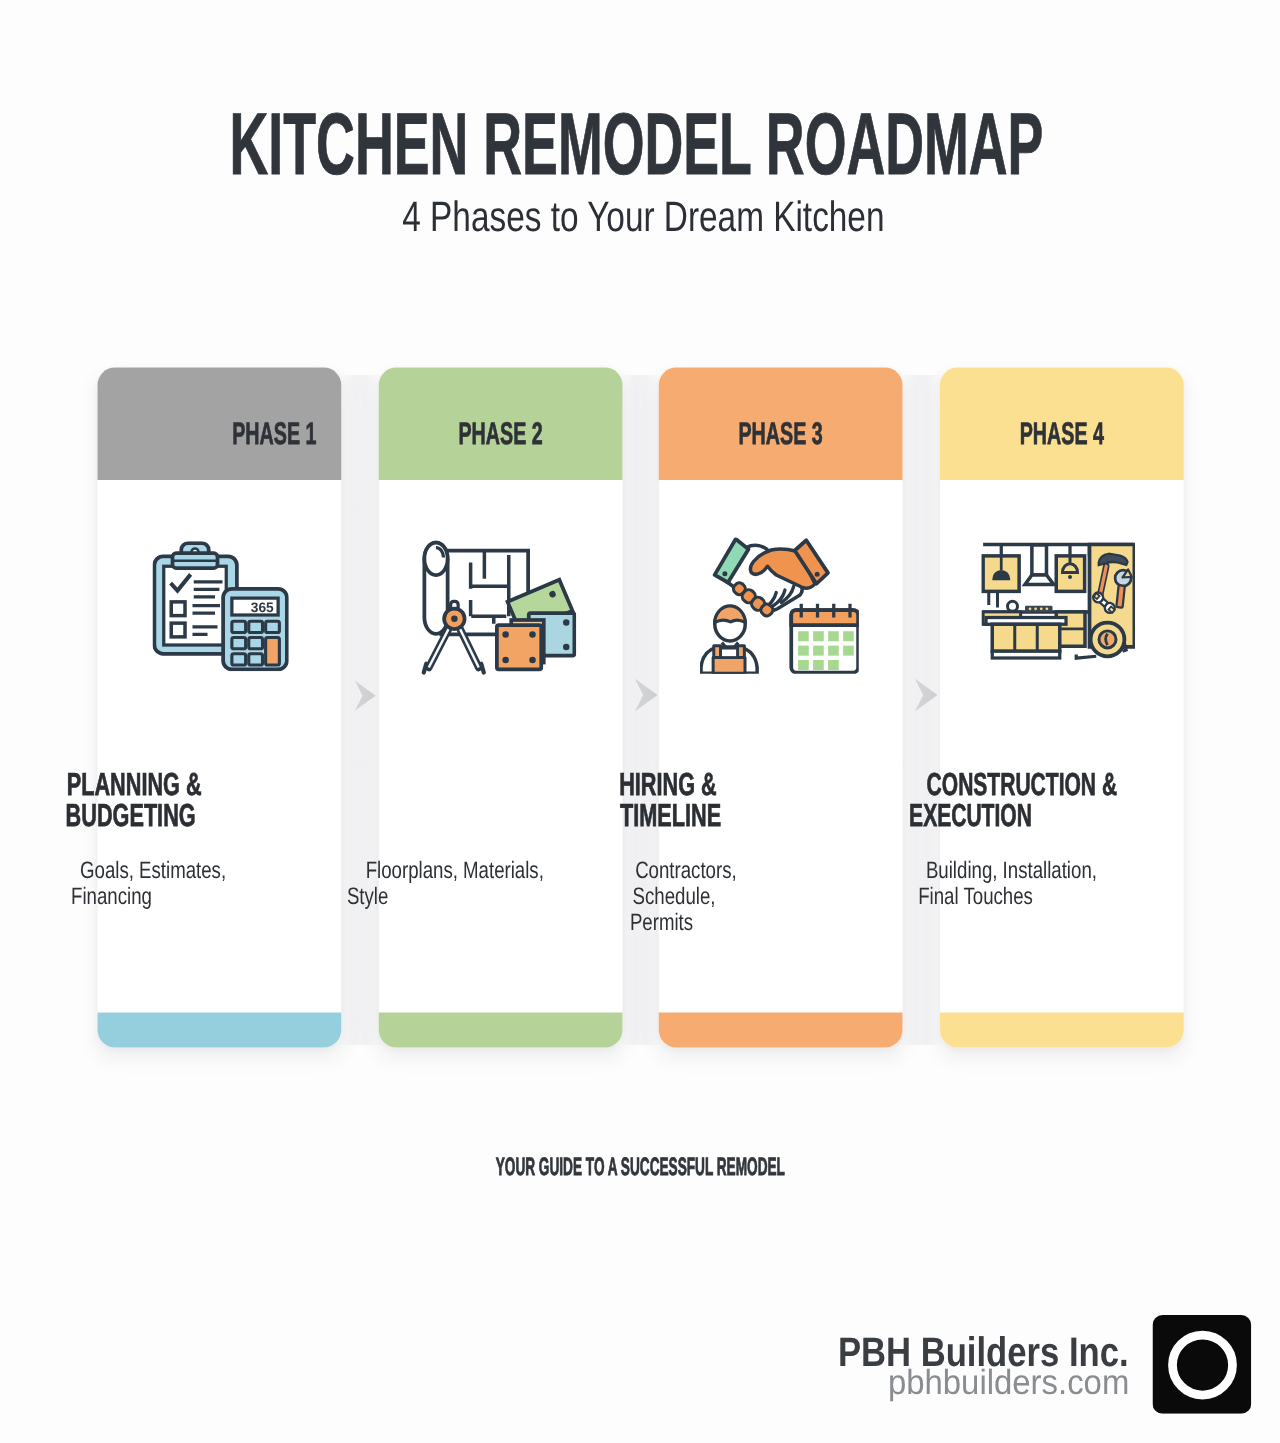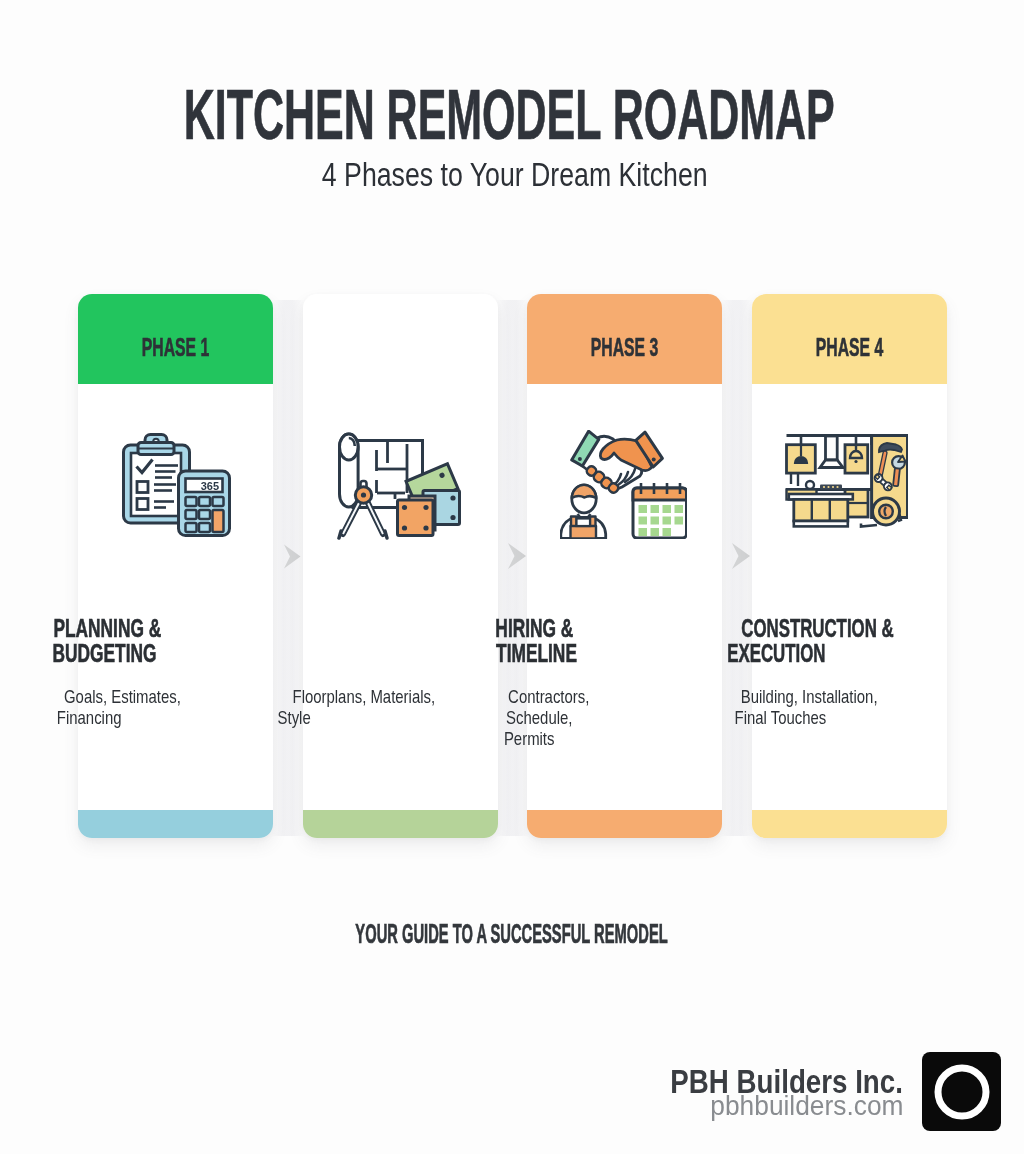--- a/index.html
+++ b/index.html
@@ -26,21 +26,21 @@
 <div class="abs" style="left:494px;top:300px;width:36px;height:536px;background:linear-gradient(90deg,rgba(238,238,240,0) 0%,rgba(237,237,240,0.72) 38%,rgba(237,237,240,0.72) 62%,rgba(238,238,240,0) 100%);"></div>
 
 <div class="abs" style="left:719px;top:300px;width:36px;height:536px;background:linear-gradient(90deg,rgba(238,238,240,0) 0%,rgba(237,237,240,0.72) 38%,rgba(237,237,240,0.72) 62%,rgba(238,238,240,0) 100%);"></div>
 
 <div class="abs" style="left:-21px;top:80px;width:1024px;text-align:center;font-weight:bold;font-size:70px;line-height:70px;color:#30343b;"><span class="cond thk" id="t1" style="transform:scaleX(0.614);">KITCHEN REMODEL ROADMAP</span></div>
 
 <div class="abs" style="left:3px;top:157px;width:1024px;text-align:center;font-size:34px;line-height:34px;color:#2c3036;"><span class="cond" style="transform:scaleX(0.785);">4 Phases to Your Dream Kitchen</span></div>
 
 <div class="card" style="left:78px;">
 
-  <div class="chead" style="background:#22c55e;">
+  <div class="chead" style="background:#a3a3a3;justify-content:flex-end;">
       <span class="cond phz">PHASE 1</span>
     </div>
 
   <svg class="cicon" style="left:44px;top:139px;" width="109" height="104" viewBox="0 0 109 104">
 
   <g>
         <rect x="23" y="1.5" width="22" height="15" rx="5.5" fill="#a9d7e8" stroke="#2c3947" stroke-width="3"></rect>
   <circle cx="34" cy="8.5" r="2.8" fill="#eef7fb" stroke="#2c3947" stroke-width="2"></circle>
       </g>
 
@@ -97,20 +97,23 @@
 
   <div class="cfoot" style="background:#95cfdd;"></div>
 </div>
 
 <svg class="arrow" style="left:284px;top:543.5px;width:16.5px;height:25px;" viewBox="0 0 18 26">
     <polygon points="0,0 18,13 0,26 6.5,13" fill="#d2d3d4"></polygon>
   </svg>
 
 <div class="card" style="left:302.5px;">
 
+  <div class="chead" style="background:#b5d399;">
+      <span class="cond phz">PHASE 2</span>
+    </div>
 
   <svg class="cicon" style="left:34px;top:134px;" width="124" height="112" viewBox="0 0 124 112">
 
   <rect x="16" y="12.5" width="69.5" height="67" fill="#ffffff" stroke="#2c3947" stroke-width="3"></rect>
 
   <g>
         <path d="M2.5 19 a9.3 13 0 0 1 18.6 0 L21.1 66 a9.3 13 0 0 1 -18.6 0 Z" fill="#ffffff" stroke="#2c3947" stroke-width="3"></path>
   <ellipse cx="11.8" cy="19" rx="9.3" ry="13" fill="#ffffff" stroke="#2c3947" stroke-width="3"></ellipse>
   <path d="M11.8 10 a6 8 0 0 1 6 8" fill="none" stroke="#2c3947" stroke-width="2.6"></path>
       </g>
@@ -366,21 +369,21 @@
       </g>
 </svg>
 
   <div class="ctitle"><span class="cond" style="transform:scaleX(0.66);">CONSTRUCTION &amp;</span><br><span class="cond" style="transform:scaleX(0.66);">EXECUTION</span></div>
 
   <div class="csub"><span class="cond">Building, Installation,</span><br><span class="cond">Final Touches</span></div>
 
   <div class="cfoot" style="background:#fbe092;"></div>
 </div>
 
-<div class="abs" style="left:0;top:922px;width:1024px;text-align:center;font-weight:bold;font-size:27px;line-height:25px;color:#33373c;"><span class="cond thk" style="transform:scaleX(0.545);">YOUR GUIDE TO A SUCCESSFUL REMODEL</span></div>
+<div class="abs" style="left:0;top:922px;width:1024px;text-align:center;font-weight:bold;font-size:20px;line-height:25px;color:#33373c;"><span class="cond thk" style="transform:scaleX(0.545);">YOUR GUIDE TO A SUCCESSFUL REMODEL</span></div>
 
 <div class="abs" style="left:603px;top:1063px;width:300px;text-align:right;font-weight:bold;font-size:33px;color:#3a3d42;"><span style="display:inline-block;transform:scaleX(0.84);transform-origin:right center;white-space:nowrap;">PBH Builders Inc.</span></div>
 
 <div class="abs" style="left:602px;top:1090px;width:301px;text-align:right;font-size:28px;color:#898c90;"><span style="display:inline-block;transform:scaleX(0.94);transform-origin:right center;white-space:nowrap;">pbhbuilders.com</span></div>
 
 <svg class="abs" style="left:922px;top:1052px;" width="79" height="79" viewBox="0 0 79 79">
   <rect x="0" y="0" width="79" height="79" rx="8" fill="#0a0a0a"></rect>
   <circle cx="40" cy="40" r="24" fill="none" stroke="#ffffff" stroke-width="7"></circle>
 </svg>
 

